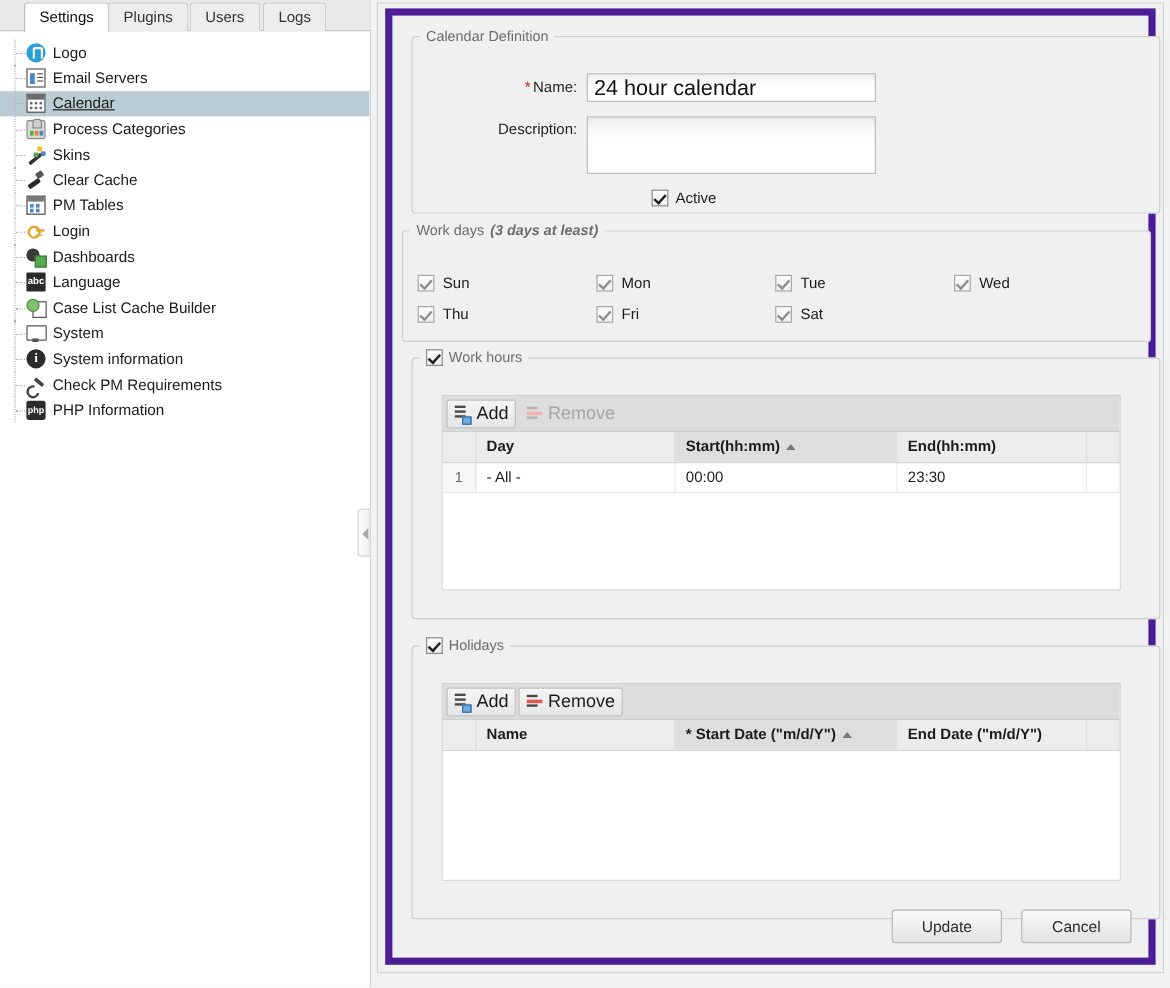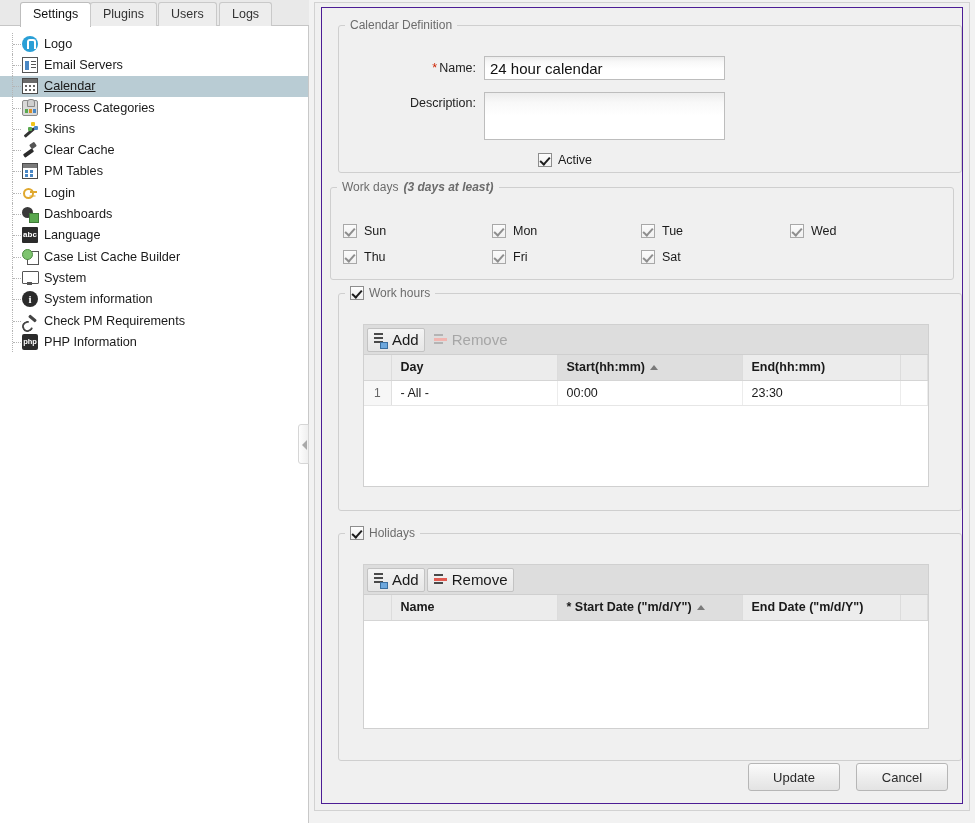--- a/index.html
+++ b/index.html
@@ -222,21 +222,21 @@
     position: absolute; left: 310px; top: 0; width: 665px; height: 823px;
     background: #f2f2f2;
   }
   .form-outer {
     position: absolute; left: 4px; top: 2px; width: 656px; height: 809px;
     background: #f0f0f0;
     border: 1px solid #d2d2d2;
   }
   .form-inner {
     position: absolute; left: 6px; top: 4px; right: 6px; bottom: 6px;
-    border: 1px solid #4c1d95;
+    border: 6px solid #4c1d95;
     background: #f0f0f0;
   }
 
   fieldset.fs {
     position: absolute;
     margin: 0; padding: 0;
     border: 1px solid #cfcfcf;
     background: #f0f0f0;
     border-radius: 3px;
   }
@@ -254,21 +254,21 @@
   
   #fs-definition { left: 16px; top: 10px; width: 624px; height: 155px; }
   .row-name { position: absolute; left: 0; top: 24px; width: 100%; display: flex; align-items: center; }
   .lbl {
     width: 145px; text-align: right; padding-right: 8px;
     font-size: 12.5px; color: #222;
   }
   .req { color: #cc2200; margin-right: 2px; }
   input.txt, textarea.txt {
     font-family: "Liberation Sans", sans-serif;
-    font-size: 15px;
+    font-size: 18px;
     color: #111;
     border: 1px solid #bdbdbd;
     background: linear-gradient(to bottom, #ececec 0%, #f8f8f8 22%, #ffffff 55%);
     padding: 3px 5px;
     outline: none;
   }
   input.txt { width: 241px; height: 24px; }
   textarea.txt { width: 241px; height: 48px; resize: none; background: linear-gradient(to bottom, #ececec 0%, #f8f8f8 20%, #ffffff 50%); }
   .row-desc { position: absolute; left: 0; top: 60px; width: 100%; display: flex; align-items: flex-start; }
   .row-desc .lbl { padding-top: 4px; }

